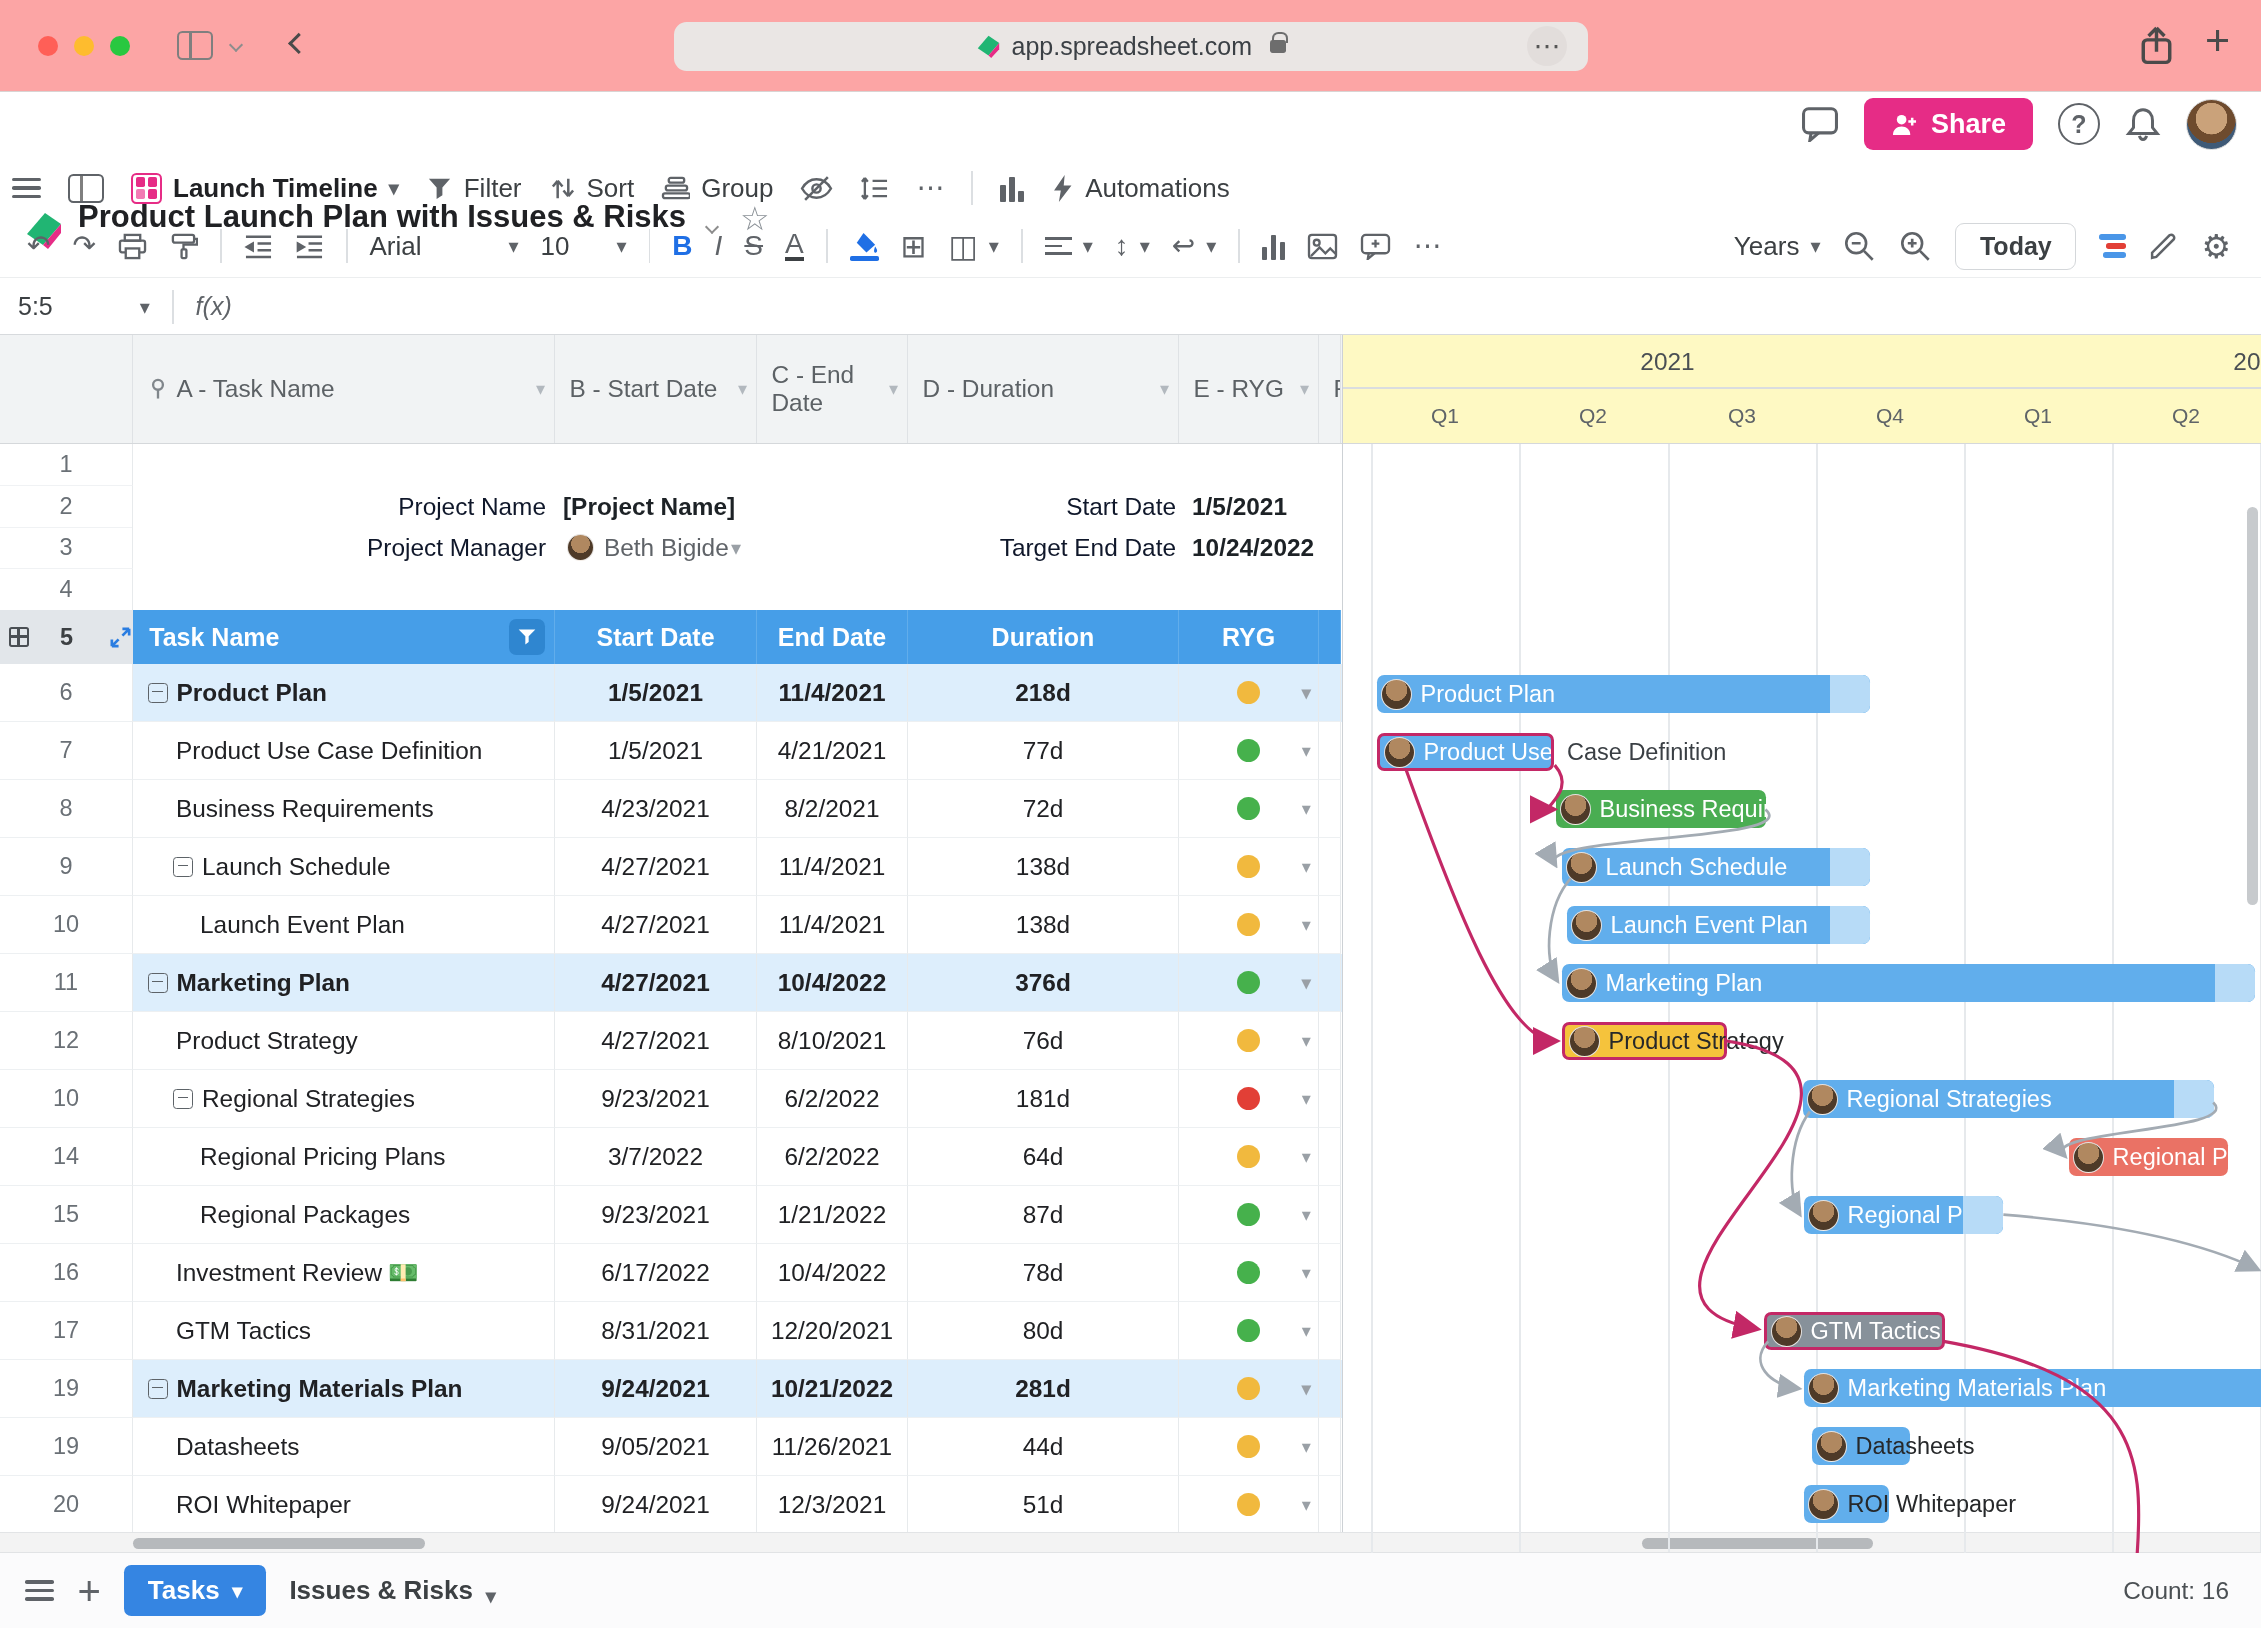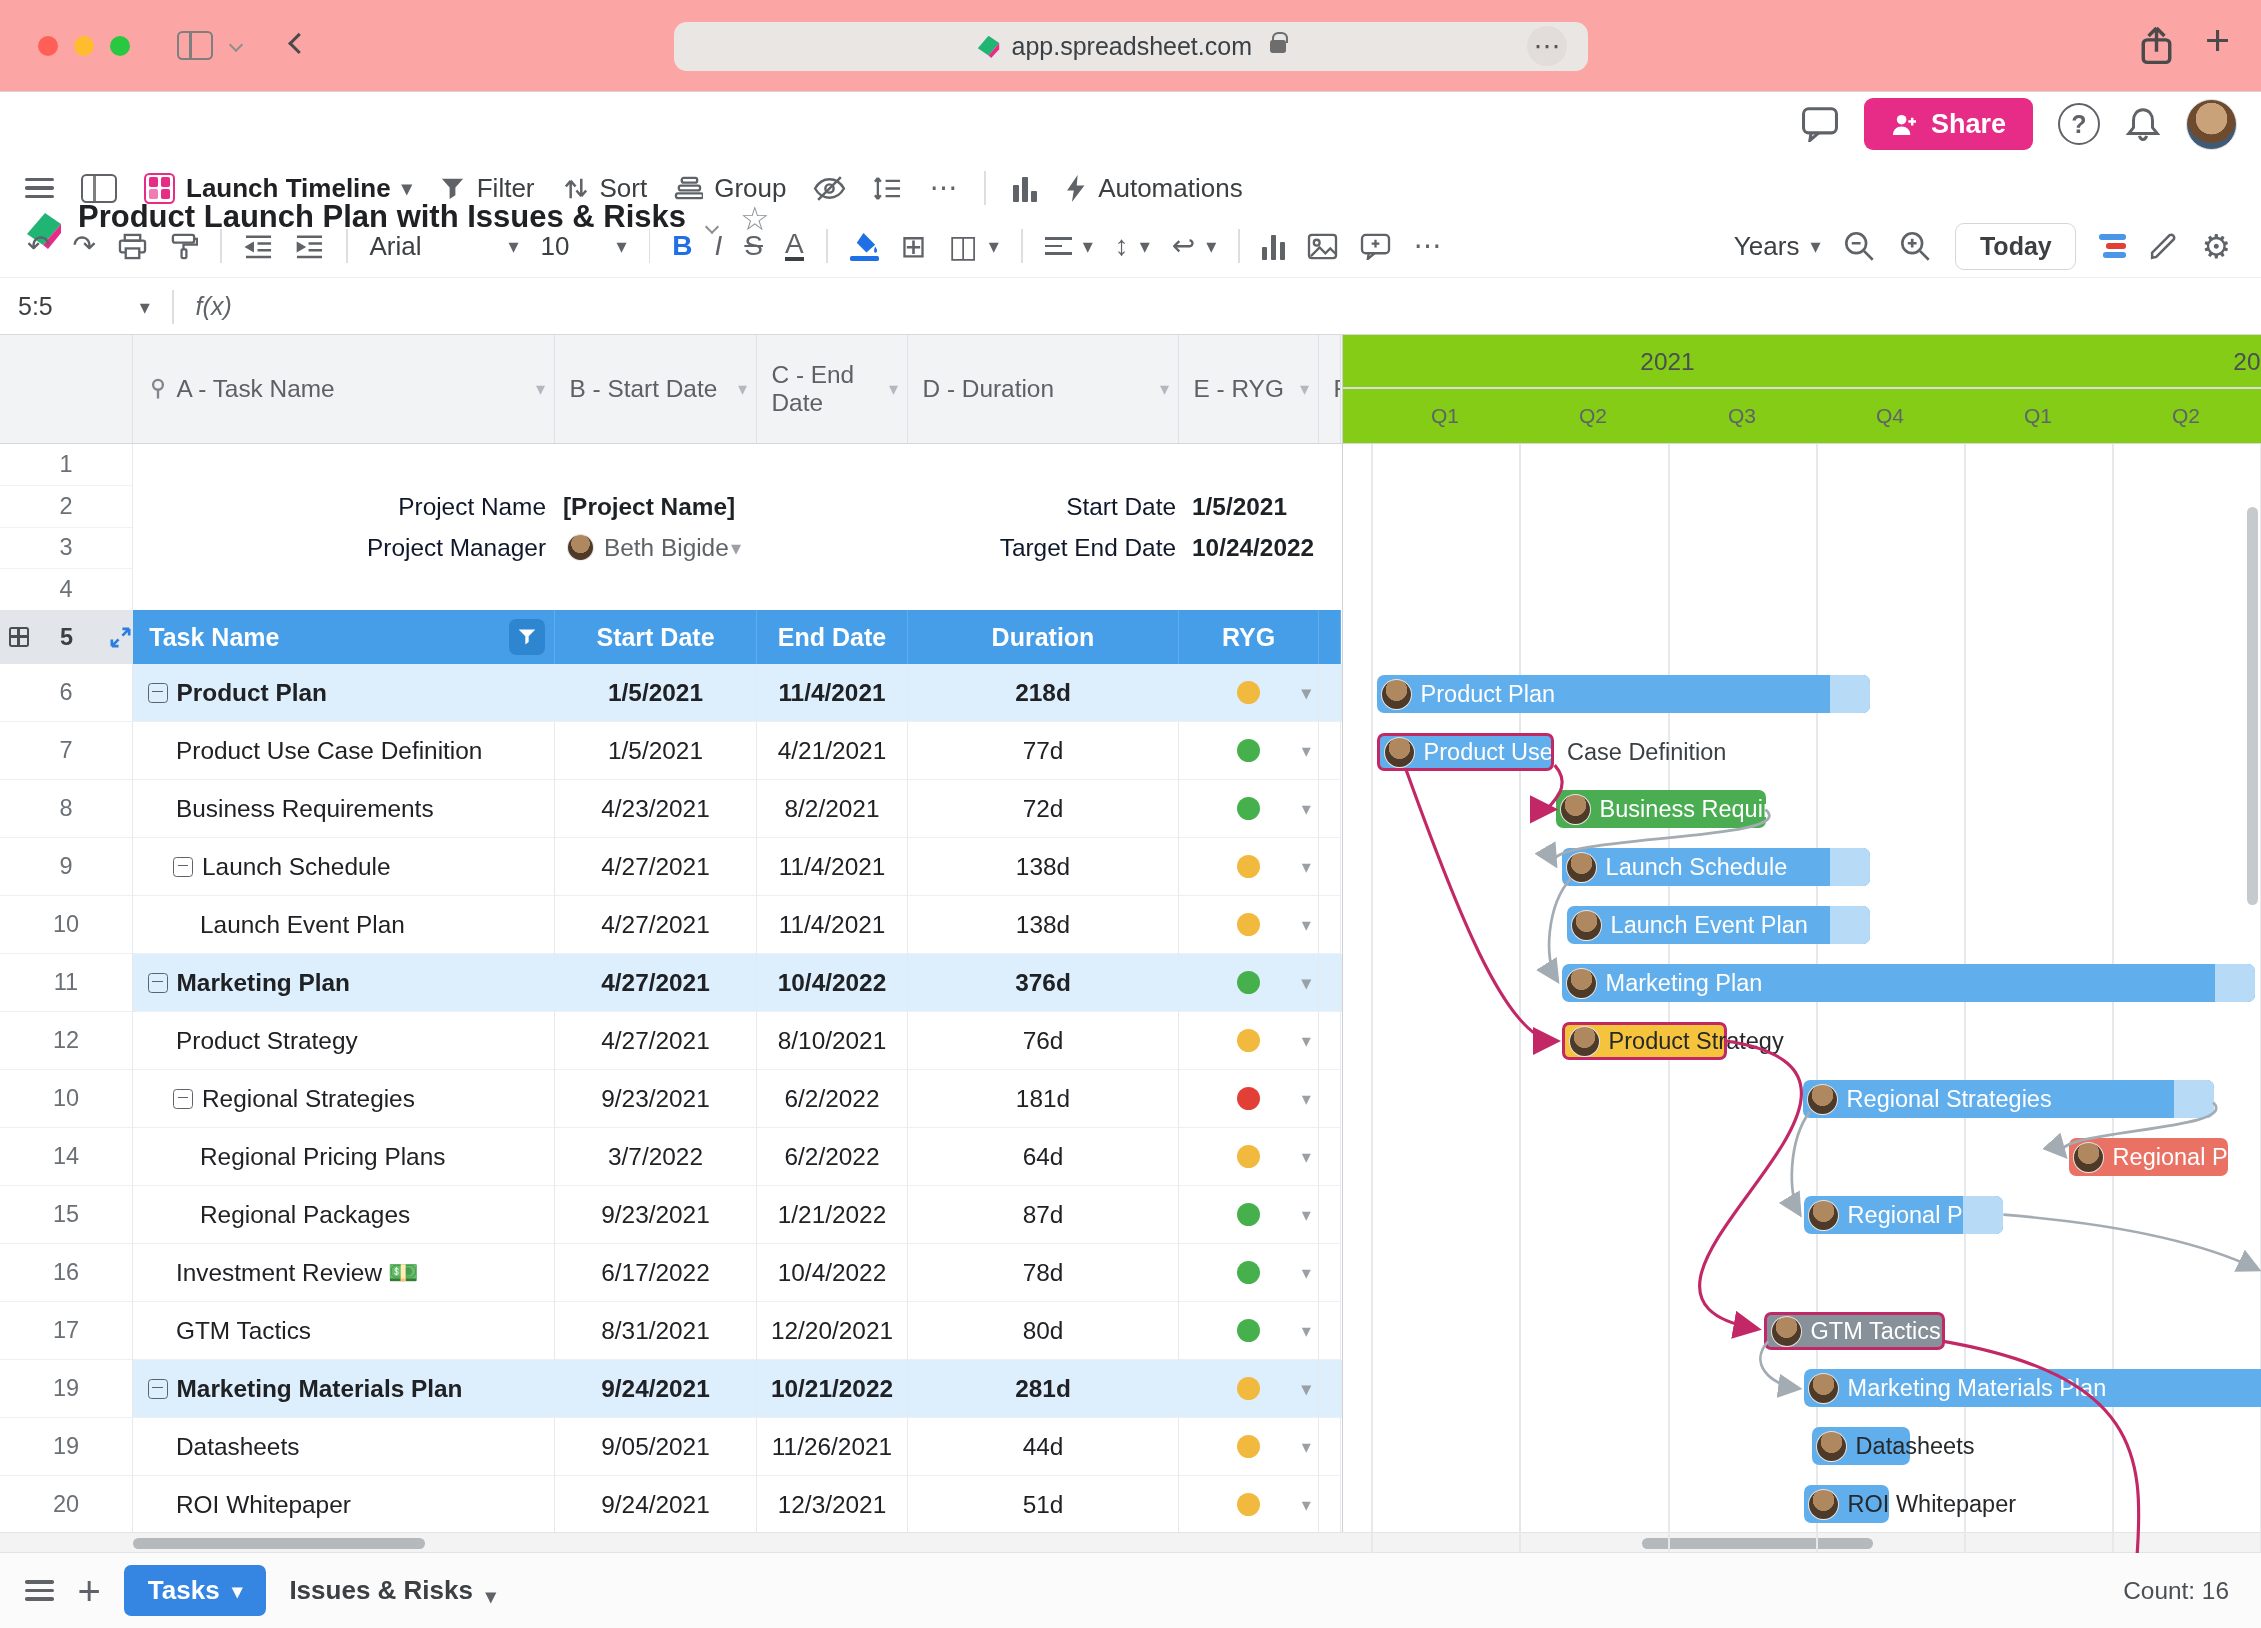--- a/index.html
+++ b/index.html
@@ -21,21 +21,21 @@
 .morecircle{position:absolute;left:1527px;top:26px;width:40px;height:40px;border-radius:50%;background:#e2dddb;color:#555;display:flex;align-items:center;justify-content:center;font-size:27px}
 
 #appbar{position:absolute;left:0;top:92px;width:2262px;height:69px;background:#fff;display:flex;align-items:center}
 #apptitle{font-size:31px;font-weight:700;color:#202124}
 .star{font-size:33px;color:#8a9096}
 #hdr-right{position:absolute;right:25px;top:98px;display:flex;align-items:center;gap:25px}
 #sharebtn{background:#e62c86;color:#fff;border-radius:9px;height:52px;padding:0 27px;display:flex;align-items:center;gap:12.7px;font-size:27px;font-weight:700}
 .qcirc{width:42px;height:42px;border-radius:50%;border:2.7px solid #5f6368;color:#5f6368;font-size:25px;font-weight:700;display:flex;align-items:center;justify-content:center}
 .avatar{width:51px;height:51px;border-radius:50%;background:radial-gradient(circle at 50% 38%,#caa27a 0 40%,#6e4b2e 41% 62%,#3f5a77 63%);border:1.8px solid #d9d9d9}
 
-#toolbar{position:absolute;left:0;top:161px;width:2262px;height:54px;display:flex;align-items:center;gap:27px;padding-left:25px}
+#toolbar{position:absolute;left:0;top:161px;width:2262px;height:54px;display:flex;align-items:center;gap:27px;padding-left:12px}
 .tbtn{display:flex;align-items:center;gap:11px;color:#3c4043;font-size:26px}
 .hamb span{display:block;width:29px;height:3.2px;background:#5f6368;margin:5.4px 0;border-radius:1.8px}
 .vicon{width:31px;height:31px;border-radius:5.4px;border:2.7px solid #e62c86;display:grid;grid-template-columns:1fr 1fr;grid-template-rows:1fr 1fr;gap:2.7px;padding:2.7px;background:#fff}
 .vicon i{background:#e62c86;border-radius:1.8px}.vicon i:nth-child(3){background:#f27bb4}
 .vbar{width:1.8px;height:34px;background:#dcdfe2}
 #fmtbar{position:absolute;left:0;top:215px;width:2262px;height:63px;display:flex;align-items:center;gap:22px;padding-left:27px;border-bottom:1.8px solid #eceeef}
 .glyph{font-size:28px;color:#5f6368;line-height:1}
 .cbars{display:flex;align-items:flex-end;gap:3.6px}.cbars i{width:5.4px;background:#5f6368;border-radius:0.9px}
 .alr span{display:block;width:27px;height:2.7px;background:#5f6368;margin:4.5px 0}.alr span:nth-child(even){width:17px}
 #todaybtn{border:1.8px solid #d4d7da;border-radius:9px;height:47px;padding:0 23.5px;display:flex;align-items:center;font-size:25px;color:#3c4043;font-weight:600;background:#fff}
@@ -70,21 +70,21 @@
 .cf{width:22px}
 .parent{background:#ddeefc;font-weight:700}
 .parent .rn{background:#fff;font-weight:400}
 .colb{width:20px;height:20px;border:1.8px solid #5d6368;border-radius:3.6px;margin-right:9px;position:relative;flex:none}
 .colb::after{content:"";position:absolute;left:3.6px;right:3.6px;top:7.2px;height:1.8px;background:#5d6368}
 .dot{width:23.5px;height:23.5px;border-radius:50%}
 .yellow{background:#f1b93e}.green{background:#46b14c}.red{background:#e23f36}
 .rc{position:absolute;right:7.2px;color:#9aa0a6;font-size:18px}
 
 #gantt{position:absolute;left:1342px;top:335px;width:920px;height:1218px;background:#fff;border-left:1.8px solid #cdd1d5;overflow:hidden}
-#ghdr{position:absolute;left:0;top:0;width:100%;height:109px;background:#84cc16;border-bottom:1.8px solid #d5d8db;z-index:2}
+#ghdr{position:absolute;left:0;top:0;width:100%;height:109px;background:#fef9c3;border-bottom:1.8px solid #d5d8db;z-index:2}
 .ycell{position:absolute;top:0;height:54px;line-height:54px;text-align:center;font-size:24.4px;color:#4a4f54}
 .qcell{position:absolute;top:54px;height:54px;line-height:54px;text-align:center;font-size:21px;color:#5f6468}
 #yline{position:absolute;left:0;top:52px;width:100%;height:1.8px;background:#dadddf}
 .gl{position:absolute;width:1.8px;background:#e6e9ec;z-index:1}
 #gbody{position:absolute;left:0;top:109px;width:920px;height:1109px;overflow:hidden}
 .bar{position:absolute;height:38px;border-radius:7.2px;display:flex;align-items:center;gap:9px;padding:0 9px 0 3.6px;color:#fff;font-size:23.5px;white-space:nowrap;overflow:hidden;z-index:4}
 .bar-blue{background:#61aeec}.bar-green{background:#4aad52}
 .bar-yellow{background:#f5c33c;color:#26282a}
 .bar-salmon{background:#ea7265}.bar-gray{background:#87919a}
 .ol{border:3.6px solid #c32866}

